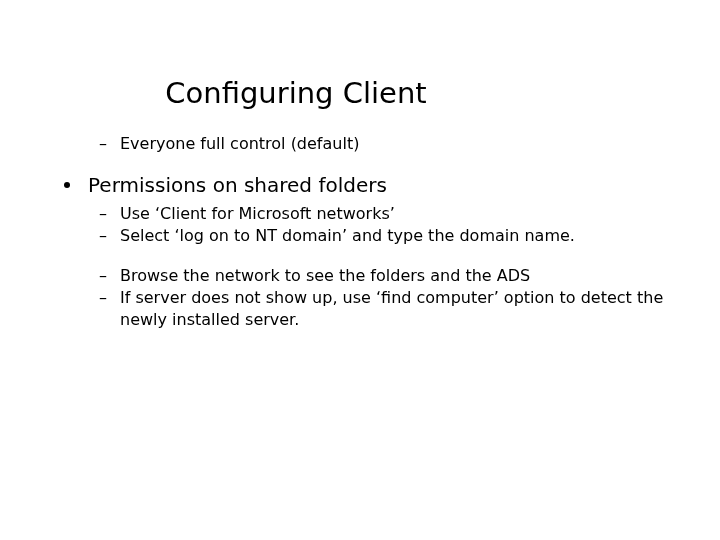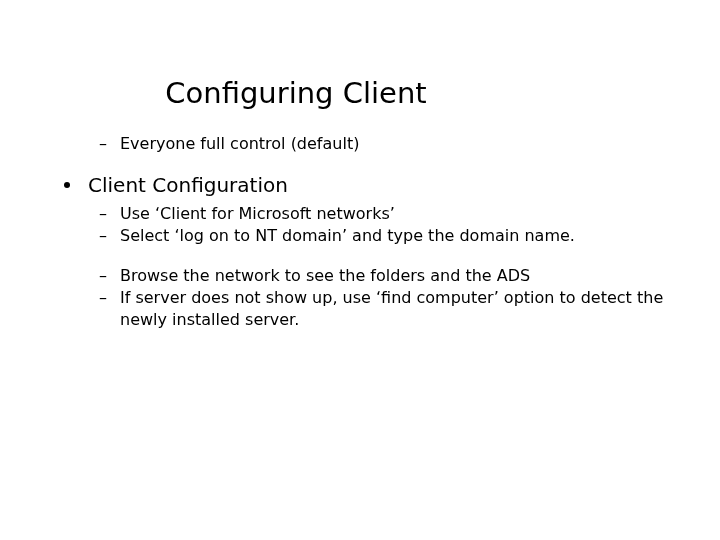--- a/index.html
+++ b/index.html
@@ -105,25 +105,25 @@
 
     <div class="l2-group">
       <div class="l2">
         <span class="bullet-dash">–</span>
         <span class="l2-text">Everyone full control (default)</span>
       </div>
     </div>
 
     <div class="gap-after-sub"></div>
 
-
     <div class="l1">
       <span class="bullet-dot"></span>
-      <span class="l1-text">Client Configuration</span>
+      <span class="l1-text">Permissions on shared folders</span>
     </div>
+
 
     <div class="l2-group">
       <div class="l2">
         <span class="bullet-dash">–</span>
         <span class="l2-text">Use ‘Client for Microsoft networks’</span>
       </div>
       <div class="l2">
         <span class="bullet-dash">–</span>
         <span class="l2-text">Select ‘log on to NT domain’ and type the domain name.</span>
       </div>

